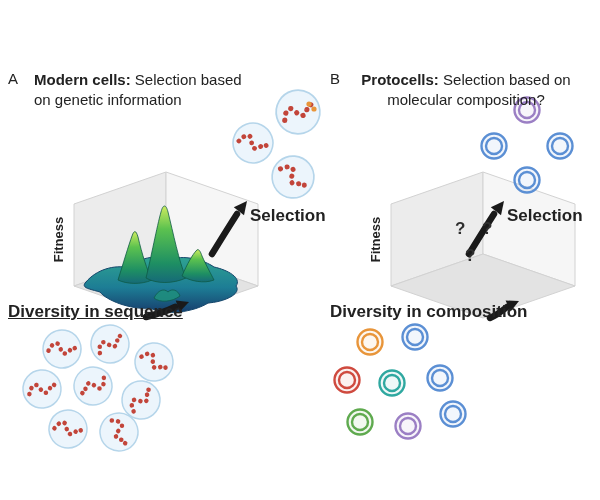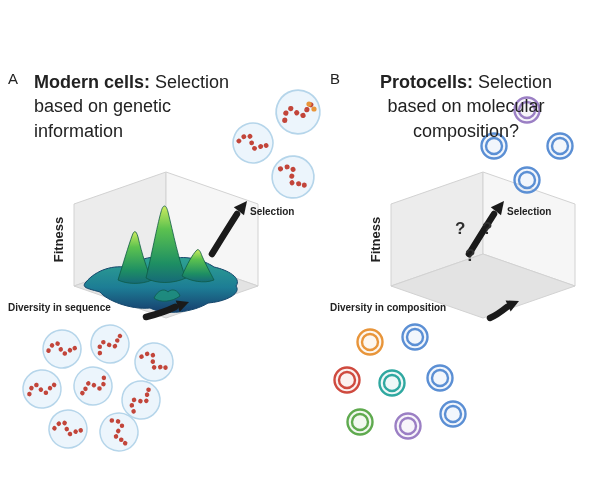--- a/index.html
+++ b/index.html
@@ -4,27 +4,27 @@
 <style>
   html,body{margin:0;padding:0;}
   body{
     width:600px;height:500px;position:relative;overflow:hidden;
     background:#ffffff;
     font-family:"Liberation Sans", sans-serif;
     color:#222;
   }
   .abs{position:absolute;}
   .panel-letter{font-size:15px;color:#222;}
-  .panel-title{font-size:18px;line-height:1.35;width:220px;color:#222;}
+  .panel-title{font-size:15px;line-height:1.35;width:220px;color:#222;}
   .panel-title .bold{font-weight:bold;}
   .axis-label{
     font-weight:bold;font-size:13px;width:60px;text-align:center;
     transform:rotate(-90deg);
   }
-  .anno{font-weight:bold;font-size:10px;white-space:nowrap;}
+  .anno{font-weight:bold;font-size:17px;white-space:nowrap;}
   .qmarks{font-weight:bold;font-size:17px;color:#2f2f2f;word-spacing:12px;}
 
   
   svg{position:absolute;left:0;top:0;}
   .wall-left  {fill:var(--c-box-wall-left,#ececec); stroke:var(--c-box-edge,#d2d2d2); stroke-width:1;}
   .wall-right {fill:var(--c-box-wall-right,#f6f6f6);stroke:var(--c-box-edge,#d2d2d2); stroke-width:1;}
   .floor      {fill:var(--c-box-floor,#e3e3e3);    stroke:var(--c-box-edge,#d2d2d2); stroke-width:1;}
 
   .cell-body{fill:var(--c-cell-fill,#e9f3fb);fill-opacity:.85;stroke:var(--c-cell-stroke,#b5d5ea);stroke-width:1.5;}
   .cell-chain{fill:none;stroke:var(--c-genome-chain,#c2453a);stroke-width:4.5;
@@ -156,17 +156,17 @@
 
 <div class="abs panel-letter" style="left:330px;top:70px;">B</div>
 <div class="abs panel-title" style="left:356px;top:70px;text-align:center;"><span class="bold">Protocells:</span><span> Selection based on molecular composition?</span></div>
 
 <div class="abs axis-label" style="left:28px;top:232px;">Fitness</div>
 <div class="abs axis-label" style="left:345px;top:232px;">Fitness</div>
 
 <div class="abs anno" style="left:250px;top:206px;">Selection</div>
 <div class="abs anno" style="left:507px;top:206px;">Selection</div>
 
-<div class="abs anno" style="left:8px;top:302px;">Diversity in sequence</div>
+<div class="abs anno" style="left:8px;top:302px;text-decoration:underline;">Diversity in sequence</div>
 <div class="abs anno" style="left:330px;top:302px;text-align:right;">Diversity in composition</div>
 
 <div class="abs qmarks" style="left:455px;top:219px;">? ?</div>
 <div class="abs qmarks" style="left:465px;top:246px;">?</div>
 
 </body></html>

